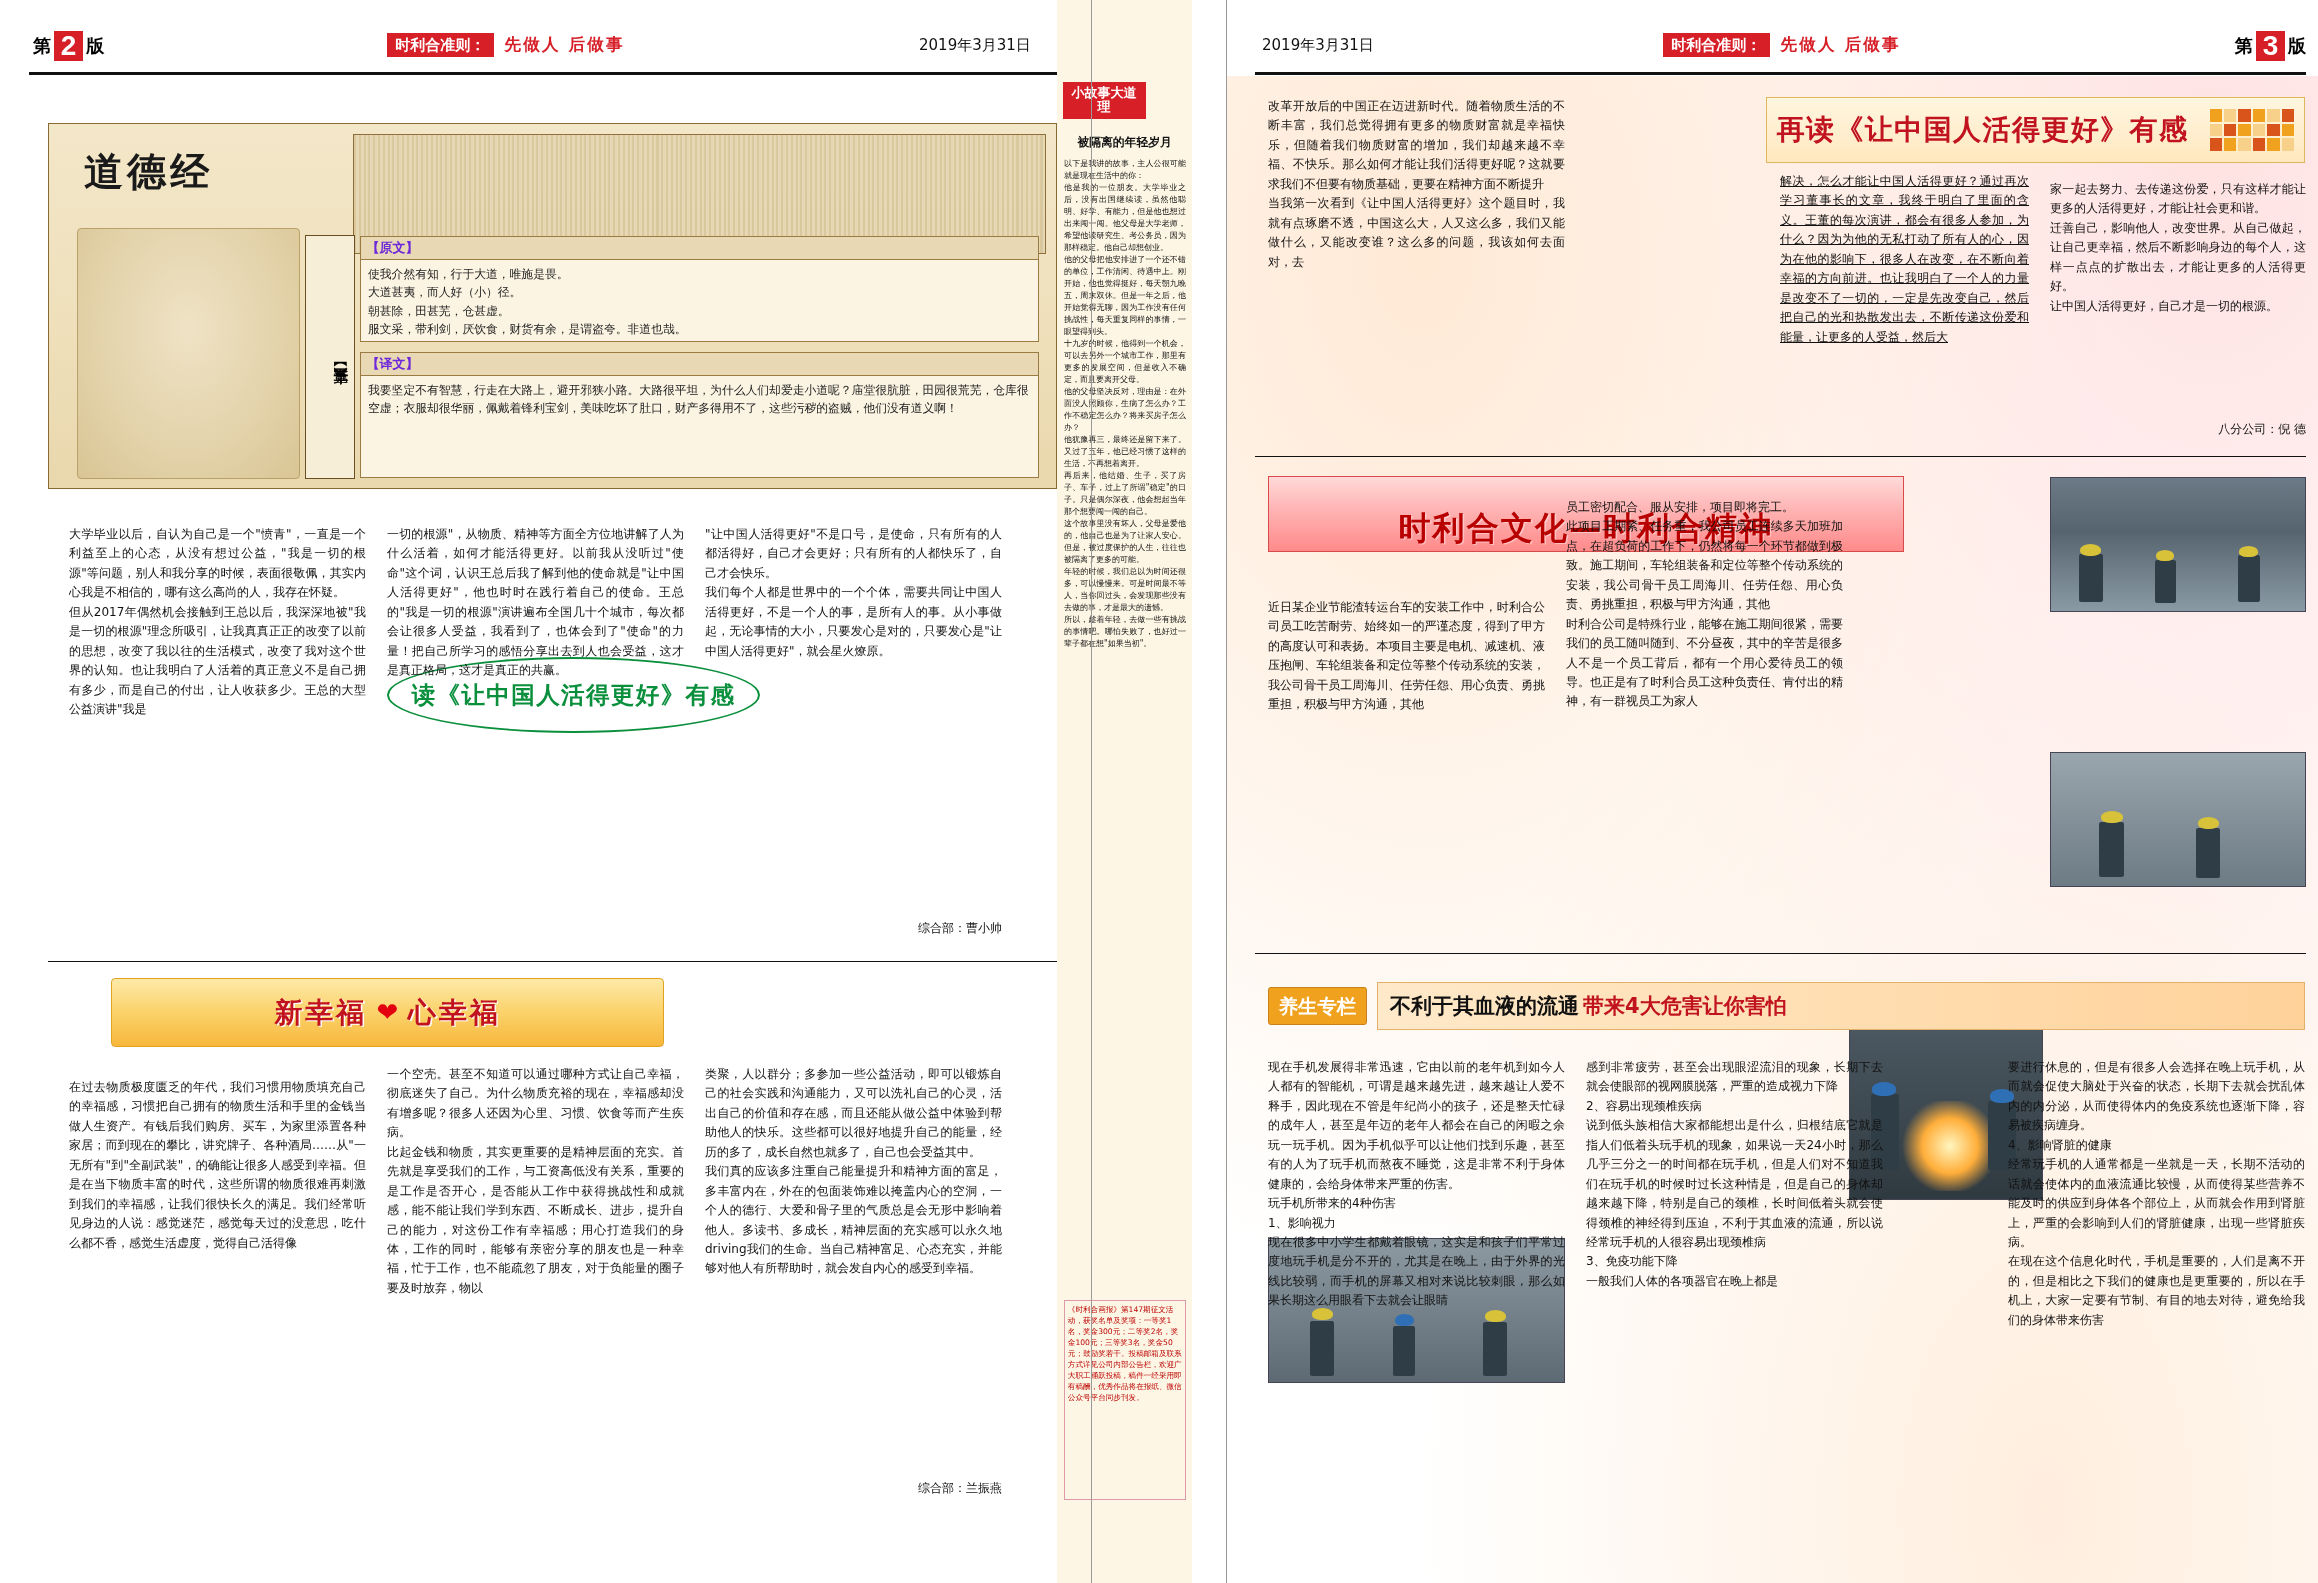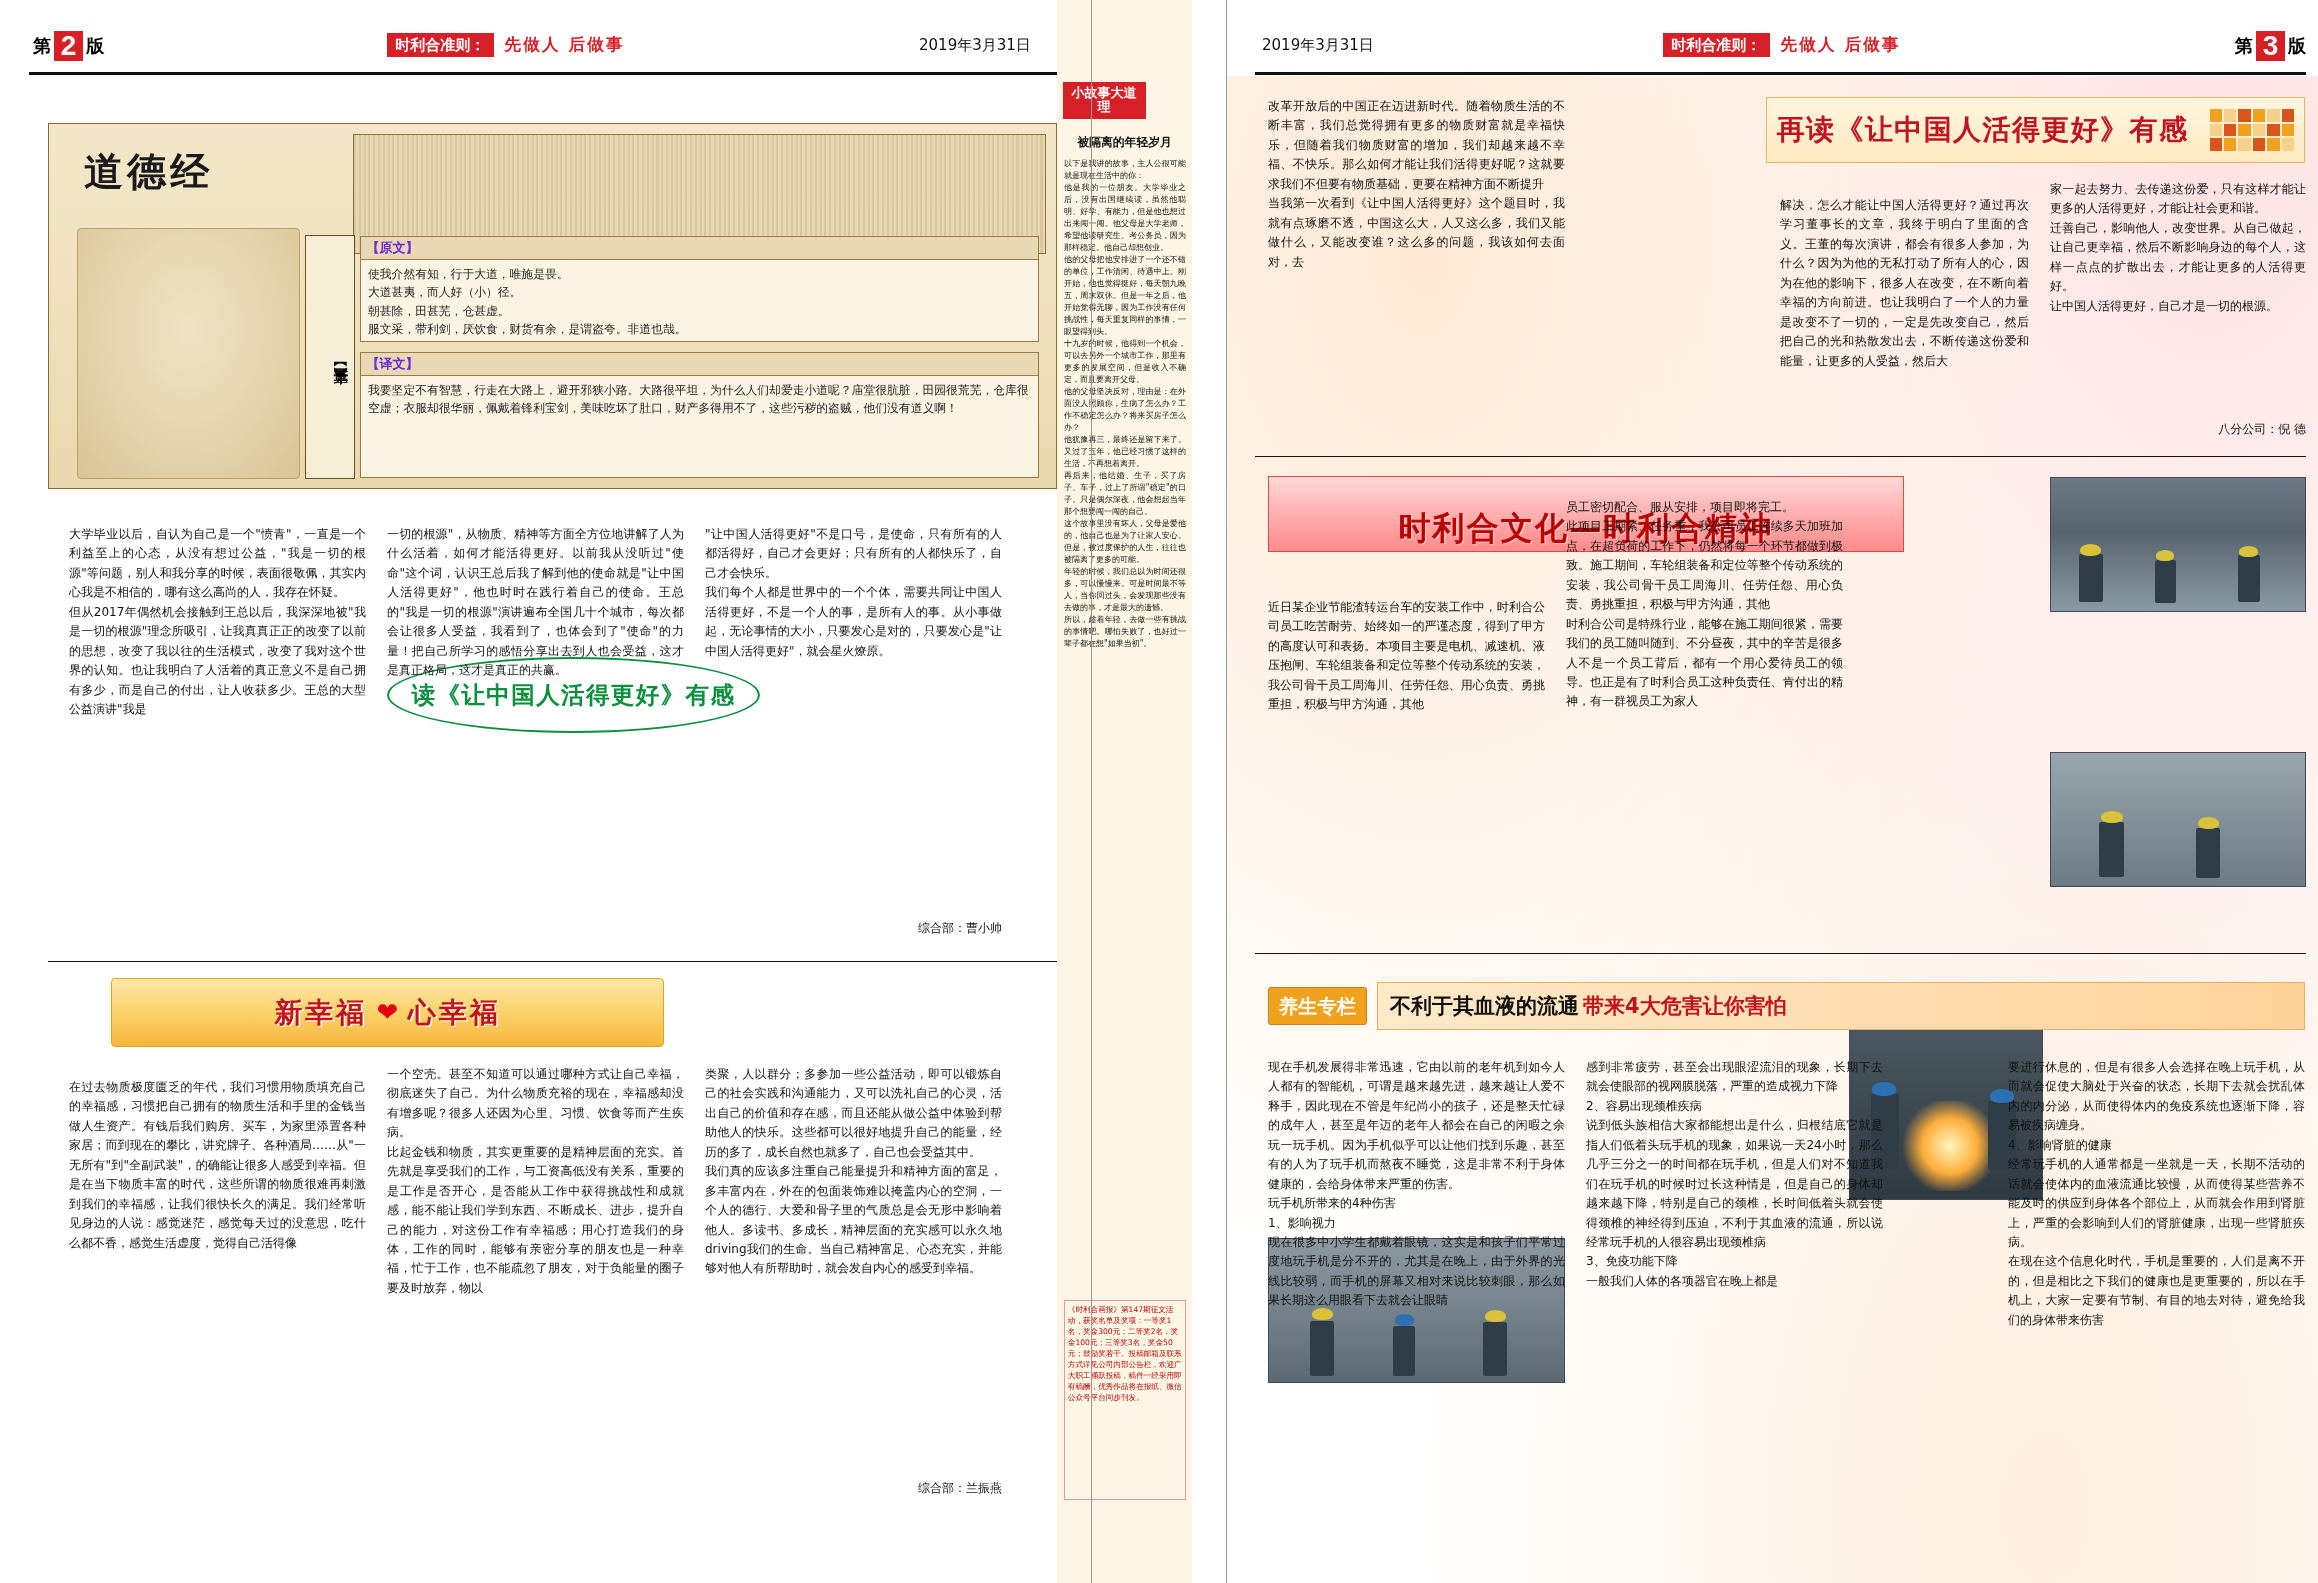--- a/index.html
+++ b/index.html
@@ -225,21 +225,21 @@
           <i></i>
           <i class="c"></i>
           <i class="b"></i>
           <i></i>
           <i class="c"></i>
       </span>
     </div>
 
     <div class="box colbody cjk" style="left:41px;top:97px;width:297px;height:339px;white-space:pre-line;">改革开放后的中国正在迈进新时代。随着物质生活的不断丰富，我们总觉得拥有更多的物质财富就是幸福快乐，但随着我们物质财富的增加，我们却越来越不幸福、不快乐。那么如何才能让我们活得更好呢？这就要求我们不但要有物质基础，更要在精神方面不断提升
 当我第一次看到《让中国人活得更好》这个题目时，我就有点琢磨不透，中国这么大，人又这么多，我们又能做什么，又能改变谁？这么多的问题，我该如何去面对，去</div>
-    <div class="box colbody cjk" style="left:553px;top:196px;width:249px;height:263px;white-space:pre-line;">解决，怎么才能让中国人活得更好？通过再次学习董事长的文章，我终于明白了里面的含义。王董的每次演讲，都会有很多人参加，为什么？因为为他的无私打动了所有人的心，因为在他的影响下，很多人在改变，在不断向着幸福的方向前进。也让我明白了一个人的力量是改变不了一切的，一定是先改变自己，然后把自己的光和热散发出去，不断传递这份爱和能量，让更多的人受益，然后大</div>
+    <div class="box colbody cjk" style="left:553px;top:172px;width:249px;height:263px;white-space:pre-line;text-decoration:underline;">解决，怎么才能让中国人活得更好？通过再次学习董事长的文章，我终于明白了里面的含义。王董的每次演讲，都会有很多人参加，为什么？因为为他的无私打动了所有人的心，因为在他的影响下，很多人在改变，在不断向着幸福的方向前进。也让我明白了一个人的力量是改变不了一切的，一定是先改变自己，然后把自己的光和热散发出去，不断传递这份爱和能量，让更多的人受益，然后大</div>
     <div class="box colbody cjk" style="left:823px;top:180px;width:256px;height:235px;white-space:pre-line;">家一起去努力、去传递这份爱，只有这样才能让更多的人活得更好，才能让社会更和谐。
 迁善自己，影响他人，改变世界。从自己做起，让自己更幸福，然后不断影响身边的每个人，这样一点点的扩散出去，才能让更多的人活得更好。
 让中国人活得更好，自己才是一切的根源。</div>
     <div class="box colbody cjk" style="left:823px;top:420px;width:256px;text-align:right;">八分公司：倪  德</div>
 
     <div class="hr-thin" style="left:28px;top:456px;width:1051px;"></div>
 
     <div class="box rb2" style="left:41px;top:476px;width:636px;height:76px;">
       <span class="t cjk">时利合文化—时利合精神</span>
     </div>

